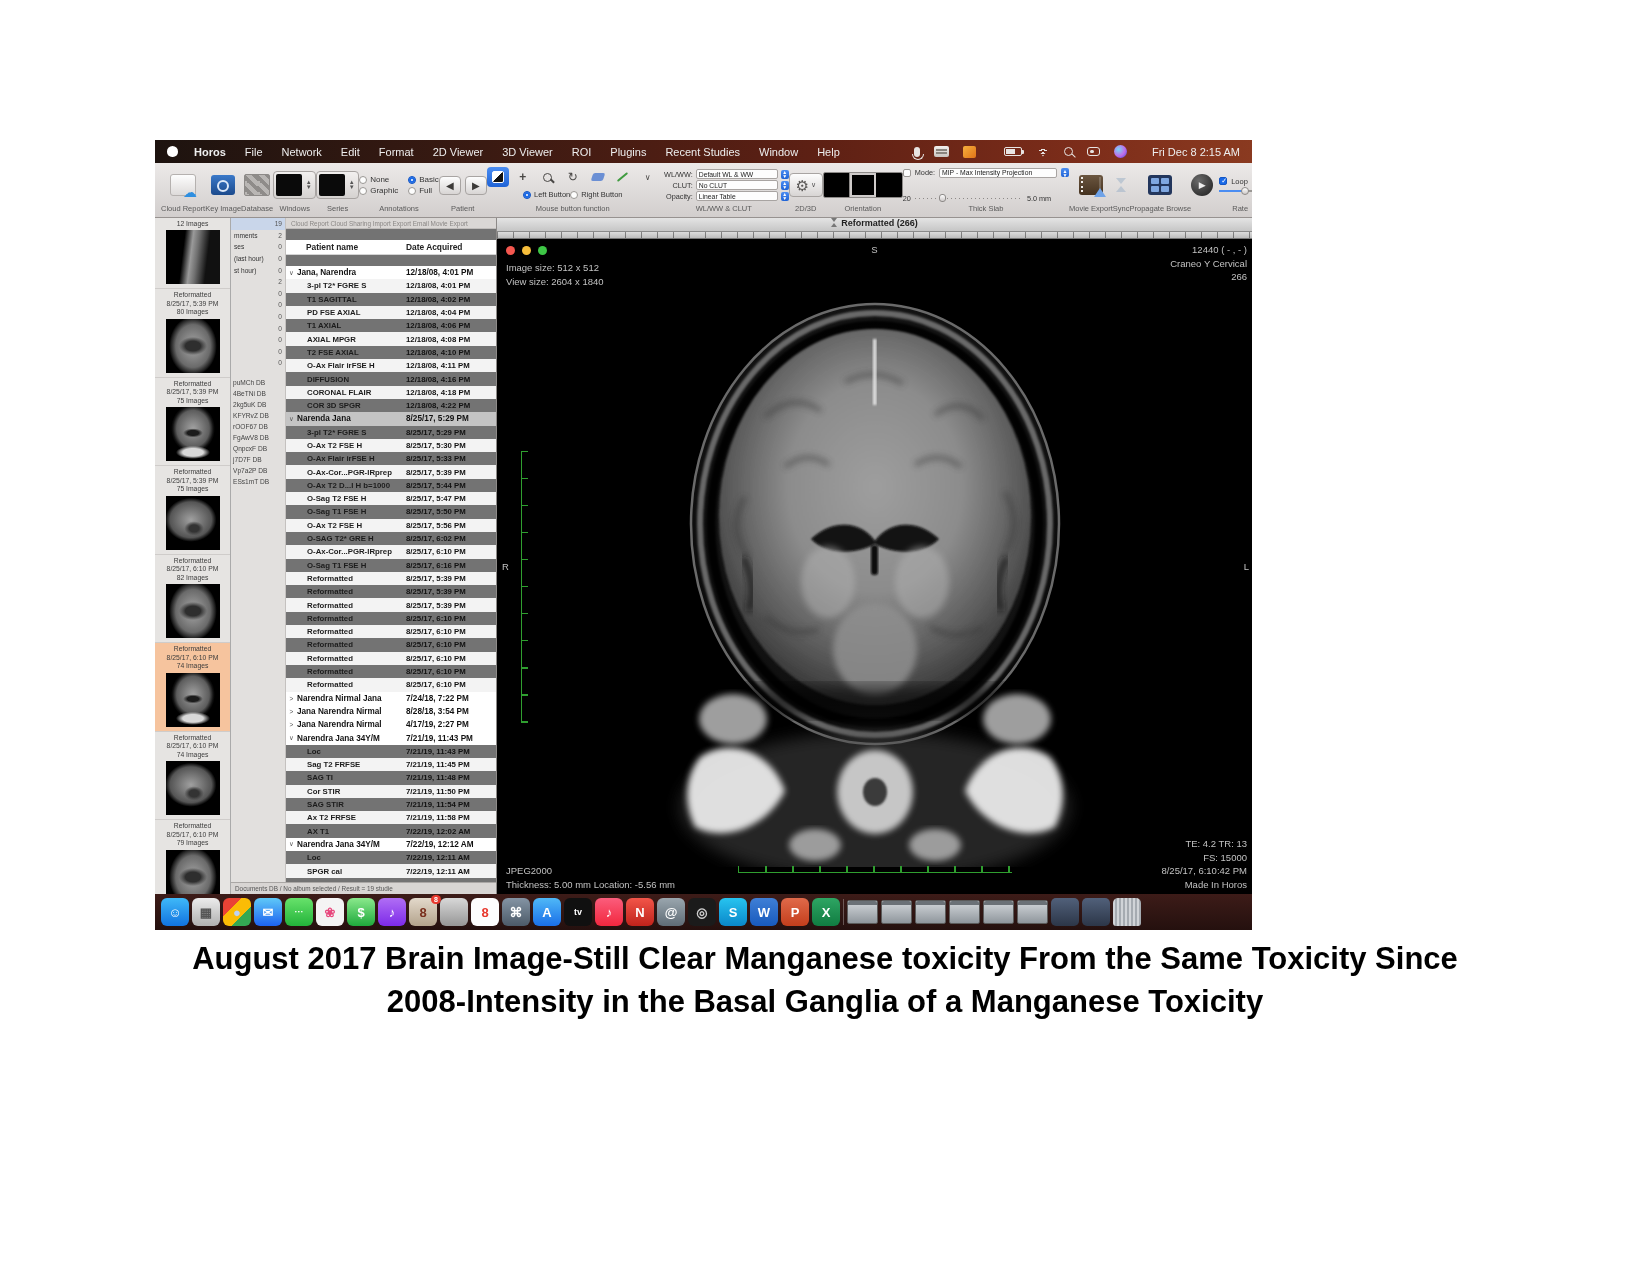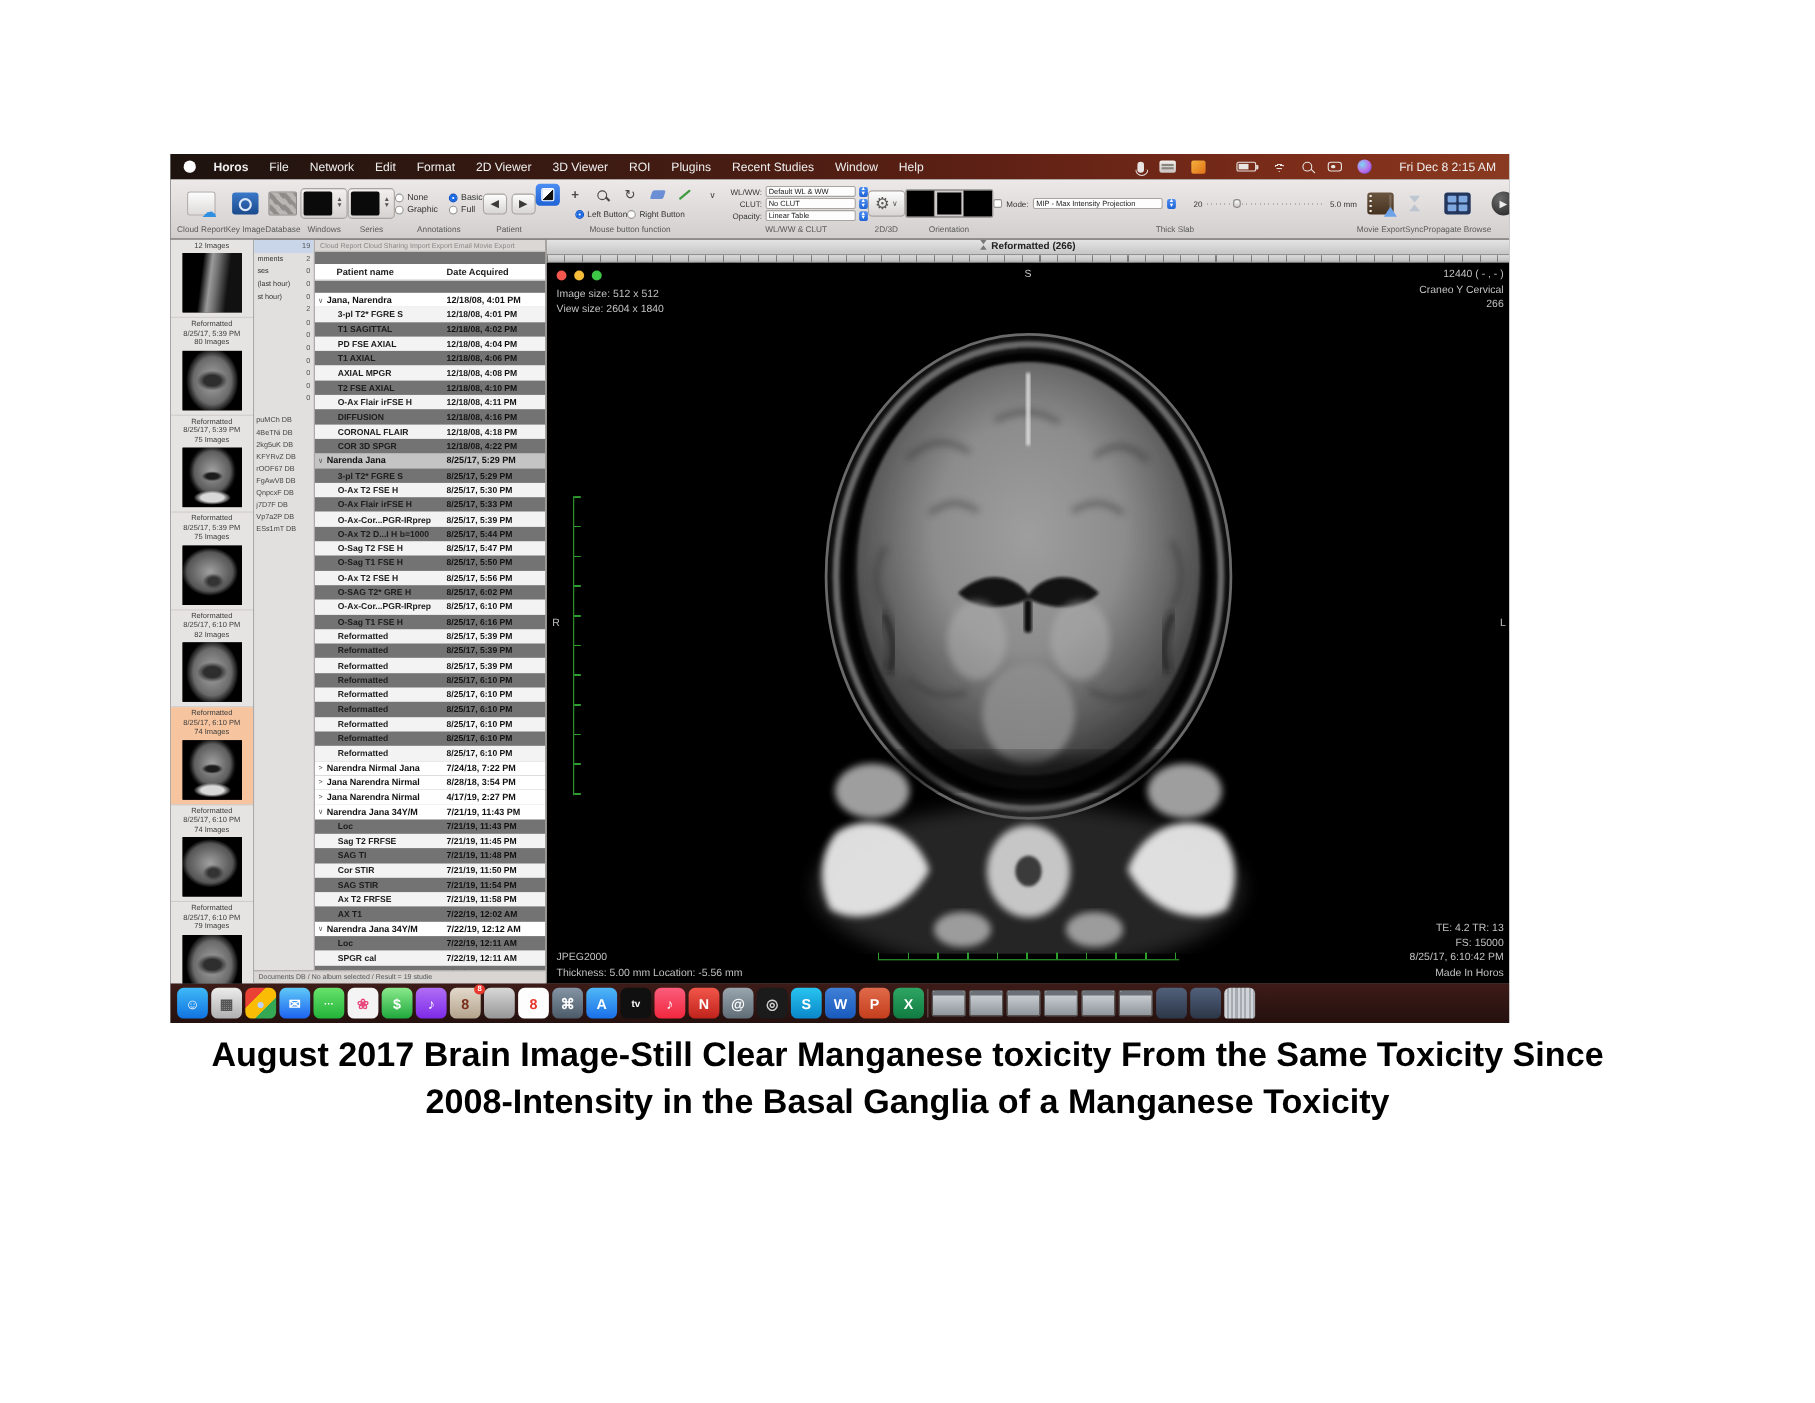--- a/index.html
+++ b/index.html
@@ -1,18 +1,18 @@
 <!DOCTYPE html>
 <html><head>
 <meta charset="utf-8">
 <style>
   * { margin:0; padding:0; box-sizing:border-box; }
   body { width:1650px; height:1275px; background:#fff; font-family:"Liberation Sans",sans-serif; position:relative; overflow:hidden; }
 
-  .screen { position:absolute; left:155px; top:140px; width:1217px; height:790px; background:#000; overflow:hidden; }
+  .screen { position:absolute; left:155px; top:140px; width:1097px; height:790px; background:#000; overflow:hidden; }
 
   
   .menubar { height:23px; background:linear-gradient(90deg,#1d130f,#3a1a12 30%,#5d2014 60%,#7d2d1a 85%,#8a3a20); display:flex; align-items:center; padding:0 12px; color:#eee; font-size:11px; }
   .apple { width:11px; height:11px; background:#fff; border-radius:50% 50% 46% 46%; margin-right:16px; }
   .mitem { margin-right:19px; white-space:nowrap; }
   .mitem.first { font-weight:bold; }
   .mb-right { margin-left:auto; display:flex; align-items:center; gap:25px; }
   .mb-right .clock { font-size:11px; white-space:nowrap; }
   .sic { display:inline-block; position:relative; }
   .ic-microphone { width:6px; height:10px; background:#e8e4e2; border-radius:3px; }
@@ -67,21 +67,21 @@
   .wl-rows { display:flex; flex-direction:column; gap:1px; font-size:7.3px; color:#333; }
   .wl-row { display:flex; align-items:center; gap:3px; }
   .wl-row .lbl { width:34px; text-align:right; }
   .sel-box { width:82px; height:10px; background:#fdfdfd; border:1px solid #a8a4a2; border-radius:2px; font-size:6.8px; color:#222; padding:0 2px; line-height:9px; overflow:hidden; white-space:nowrap; display:flex; align-items:center; }
   .sel-step { width:8px; height:9px; background:linear-gradient(#4b8df2,#1f63d6); border-radius:2px; color:#fff; font-size:5px; line-height:4px; display:flex; flex-direction:column; align-items:center; justify-content:center; }
   .ic-gear { font-size:15px; color:#5a5856; line-height:15px; }
   .orient { display:flex; border:1px solid #8d8a88; border-radius:2px; overflow:hidden; }
   .orient .ob { width:26px; height:24px; background:#000; border-right:1px solid #8d8a88; }
   .orient .ob:last-child { border-right:none; }
   .orient .ob.sel { outline:2px solid #cfcbca; outline-offset:-2px; }
-  .ts-col { display:flex; flex-direction:row; gap:16px; font-size:7.3px; color:#333; }
+  .ts-col { display:flex; flex-direction:column; gap:16px; font-size:7.3px; color:#333; }
   .ts-row { display:flex; align-items:center; gap:4px; }
   .slider { position:relative; width:108px; height:6px; }
   .slider .track { position:absolute; top:2.5px; left:0; right:0; height:1.5px; background:repeating-linear-gradient(90deg,#8d8a88 0 1px,transparent 1px 4px); }
   .slider .fill { position:absolute; top:2.5px; left:0; height:1.5px; background:#4b8df2; }
   .slider .knob { position:absolute; top:-1px; width:7px; height:8px; background:linear-gradient(#fdfdfd,#cfcbca); border:1px solid #8d8a88; border-radius:3px; }
   .ic-film { width:24px; height:20px; background:linear-gradient(#6b5640,#453categorized321); background:linear-gradient(#6b5640,#45321f); border-radius:3px; position:relative; }
   .ic-film::before { content:""; position:absolute; left:2px; top:2px; bottom:2px; width:2px; background:repeating-linear-gradient(#f2efec 0 2px,transparent 2px 4.5px); box-shadow:18px 0 0 #f2efec33; }
   .ic-film::after { content:""; position:absolute; right:-3px; bottom:-2px; width:0; height:0; border-left:6px solid transparent; border-right:6px solid transparent; border-bottom:9px solid #6fa3e8; }
   .ic-hourglass { width:10px; height:14px; position:relative; opacity:.55; }
   .ic-hourglass::before { content:""; position:absolute; top:0; left:0; border-left:5px solid transparent; border-right:5px solid transparent; border-top:6.5px solid #9fb3c8; }

